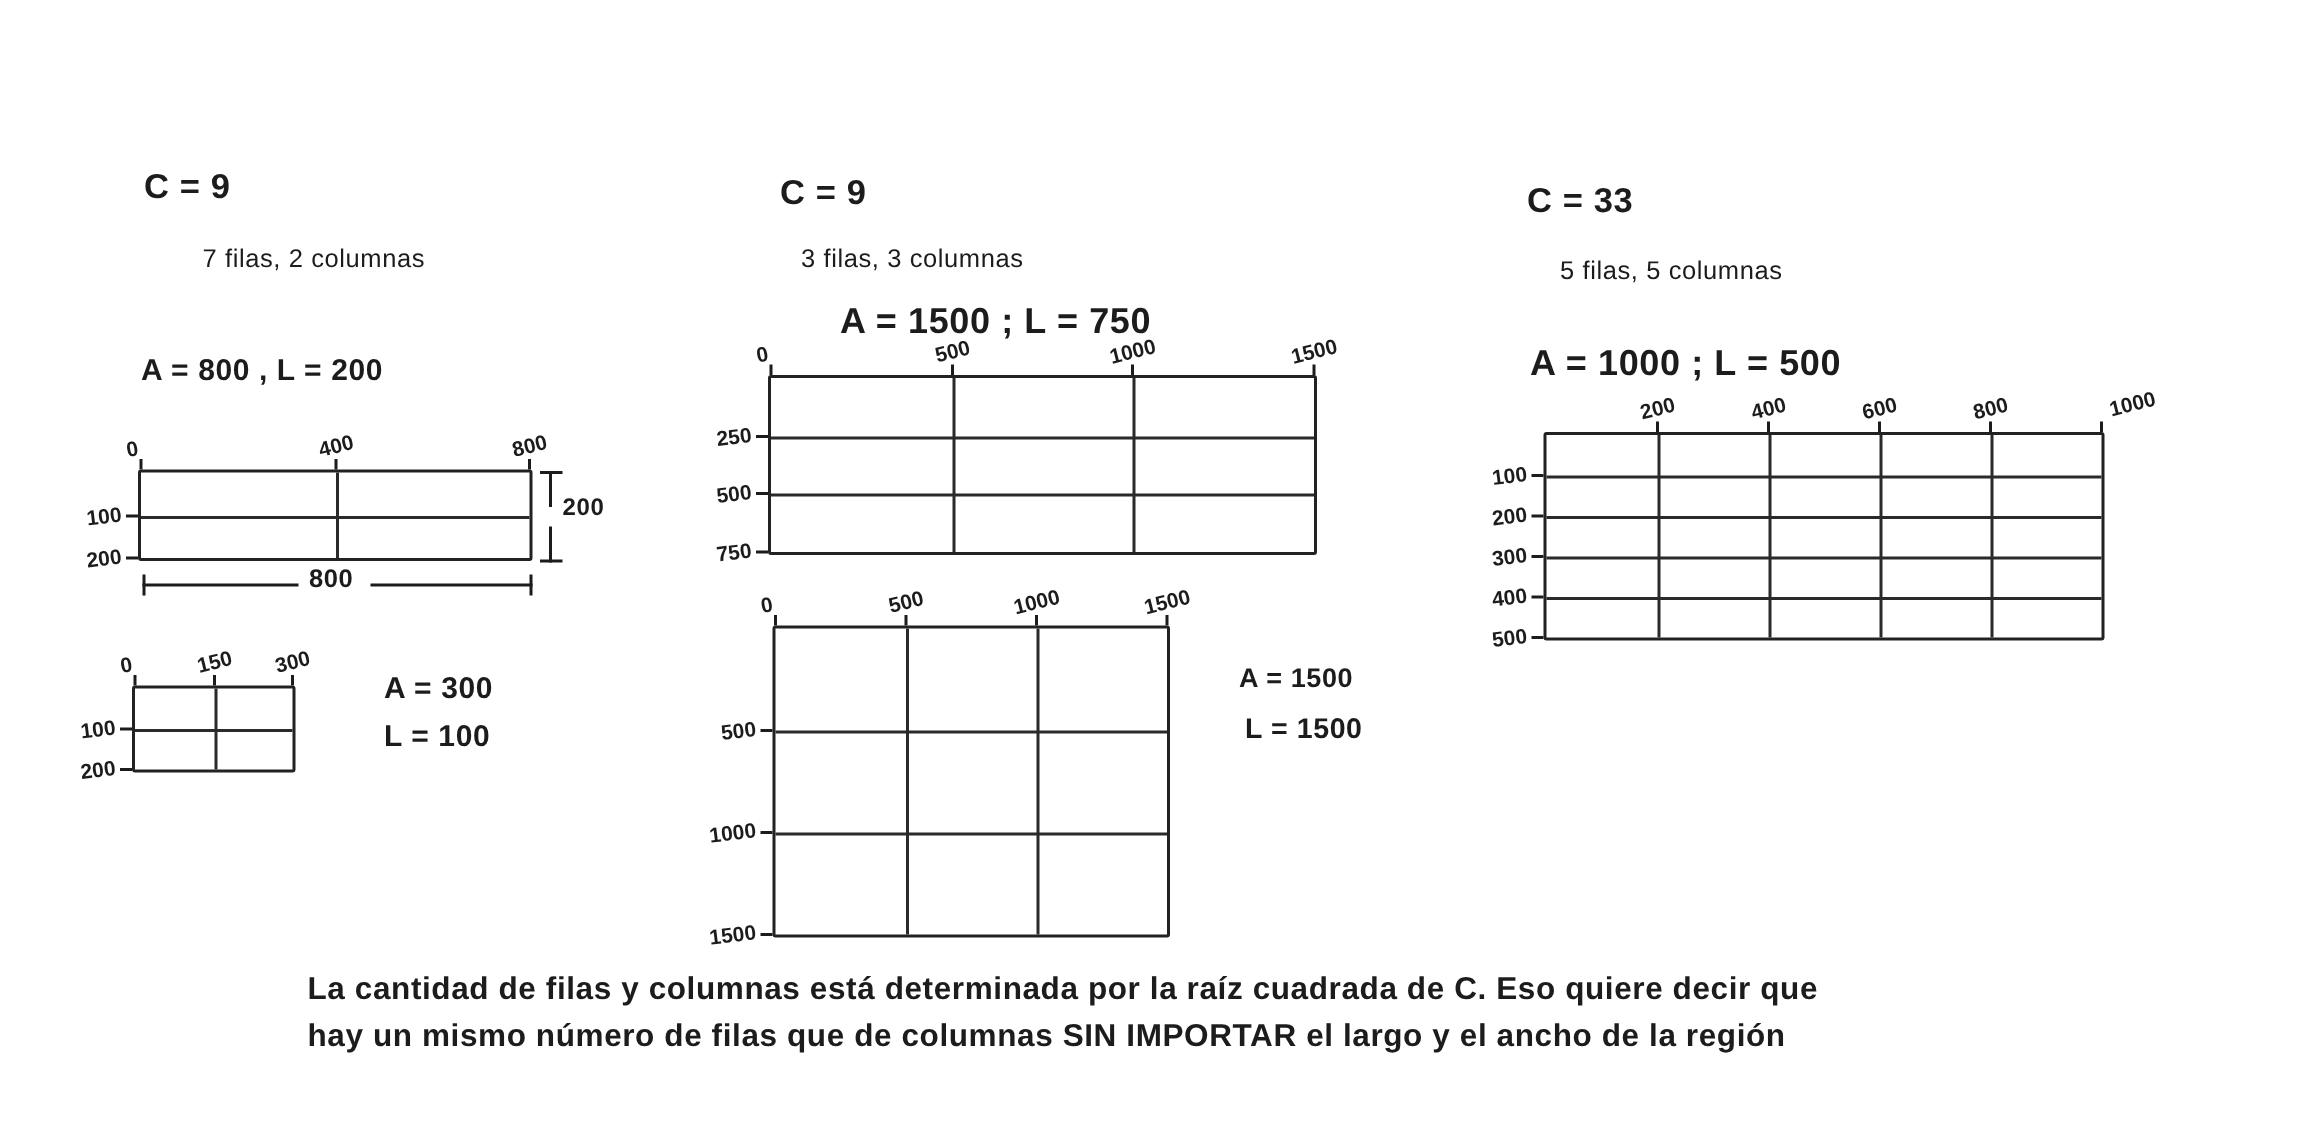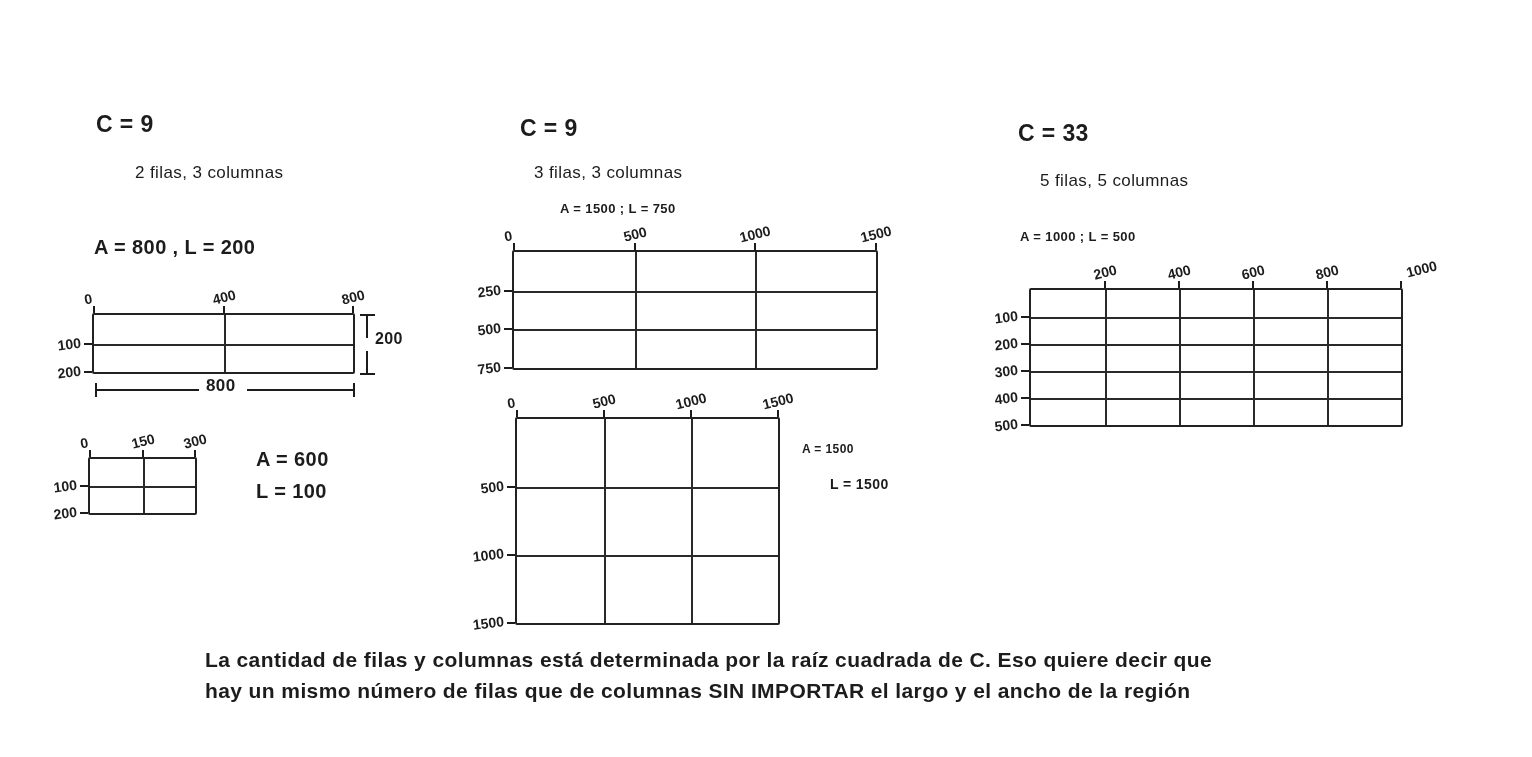--- a/index.html
+++ b/index.html
@@ -5,21 +5,21 @@
   html,body{margin:0;padding:0;background:#fff;}
   #canvas{
     position:relative; width:1532px; height:757px; background:#ffffff;
     font-family:"Liberation Sans", sans-serif; color:#1c1c1c; overflow:hidden;
   }
   .abs{position:absolute;}
   .hw{white-space:nowrap; letter-spacing:.4px;}
   .t-title{font-size:21px; font-weight:600;}
   .t-c{font-size:23px; font-weight:600;}
   .t-rc{font-size:17px; font-weight:500;}
-  .t-params{font-size:13px; font-weight:700;}
+  .t-params{font-size:24px; font-weight:700;}
   .t-side{font-size:20px; font-weight:700;}
   .t-footer{font-size:21px; font-weight:600; line-height:31px;}
 
   
   .grid-box{position:absolute; border:2.5px solid #222; box-sizing:border-box; border-radius:2px;}
   .vline{position:absolute; top:0; bottom:0; width:2px; background:#2a2a2a;}
   .hline{position:absolute; left:0; right:0; height:2px; background:#2a2a2a;}
   .xtick{position:absolute; width:2px; height:7px; top:-9px; background:#1c1c1c; transform:translateX(-1px);}
   .ytick{position:absolute; height:2px; width:8px; left:-10px; background:#1c1c1c; transform:translateY(-1px);}
   .xlab{position:absolute; top:-26px; font-size:14px; font-weight:700; white-space:nowrap;
@@ -33,44 +33,44 @@
   .dim{background:#1c1c1c;}
   .t-dim{font-size:16px; font-weight:700;}
 </style>
 </head>
 <body>
 
 <div id="canvas">
 
 
   <div class="abs hw t-c" style="left:96px; top:111px;">C = 9</div>
-  <div class="abs hw t-rc" style="left:135px; top:163px;">2 filas, 3 columnas</div>
+  <div class="abs hw t-rc" style="left:135px; top:163px;">7 filas, 2 columnas</div>
   <div class="abs hw t-params" style="left:94px; top:236px; font-size:20px;">A = 800 ,   L = 200</div>
 
   <div class="abs dim" style="left:360px; top:314px; width:15px; height:2px;"></div>
   <div class="abs dim" style="left:366px; top:314px; width:2px;  height:24px;"></div>
   <div class="abs dim" style="left:366px; top:351px; width:2px;  height:24px;"></div>
   <div class="abs dim" style="left:360px; top:373px; width:15px; height:2px;"></div>
   <div class="abs hw t-dim" style="left:375px; top:330px;">200</div>
 
   <div class="abs dim" style="left:95px;  top:383px; width:2px;   height:14px;"></div>
   <div class="abs dim" style="left:95px;  top:389px; width:104px; height:2px;"></div>
   <div class="abs dim" style="left:247px; top:389px; width:108px; height:2px;"></div>
   <div class="abs dim" style="left:353px; top:383px; width:2px;   height:14px;"></div>
   <div class="abs hw t-dim" style="left:206px; top:376px; font-size:17px;">800</div>
 
-  <div class="abs hw t-side" style="left:256px; top:448px;">A = 600</div>
+  <div class="abs hw t-side" style="left:256px; top:448px;">A = 300</div>
   <div class="abs hw t-side" style="left:256px; top:480px;">L = 100</div>
 
   <div class="abs hw t-c" style="left:520px; top:115px;">C = 9</div>
   <div class="abs hw t-rc" style="left:534px; top:163px;">3 filas, 3 columnas</div>
   <div class="abs hw t-params" style="left:560px; top:201px;">A = 1500 ;   L = 750</div>
 
-  <div class="abs hw t-side" style="left:802px; top:442px; font-size:12px;">A = 1500</div>
-  <div class="abs hw t-side" style="left:830px; top:476px; font-size:14px;">L = 1500</div>
+  <div class="abs hw t-side" style="left:826px; top:442px; font-size:18px;">A = 1500</div>
+  <div class="abs hw t-side" style="left:830px; top:476px; font-size:19px;">L = 1500</div>
 
   <div class="abs hw t-c" style="left:1018px; top:120px;">C = 33</div>
   <div class="abs hw t-rc" style="left:1040px; top:171px;">5 filas, 5 columnas</div>
   <div class="abs hw t-params" style="left:1020px; top:229px;">A = 1000  ;   L = 500</div>
 
   <div class="abs hw t-footer" style="left:205px; top:675px;">hay un mismo número de filas que de columnas SIN IMPORTAR el largo y el ancho de la región</div>
   <div class="abs hw t-footer" style="left:205px; top:644px;">La cantidad de filas y columnas está determinada por la raíz cuadrada de C. Eso quiere decir que</div>
 
 <div class="grid-box" style="left: 92px; top: 313px; width: 263px; height: 61px;">
       <div class="vline" style="left: 50%;"></div>

